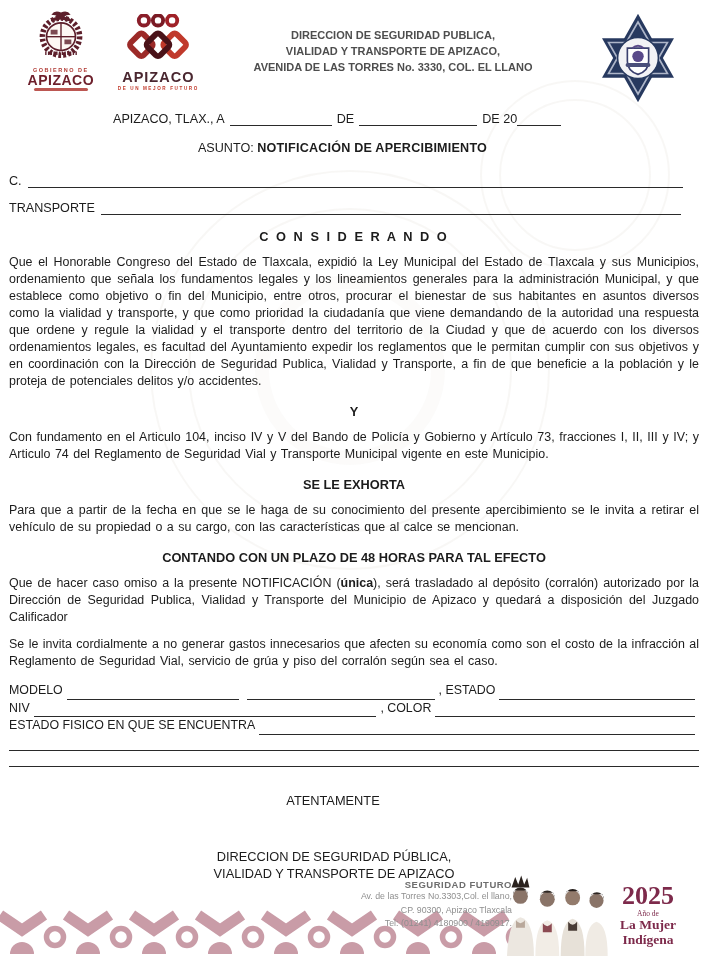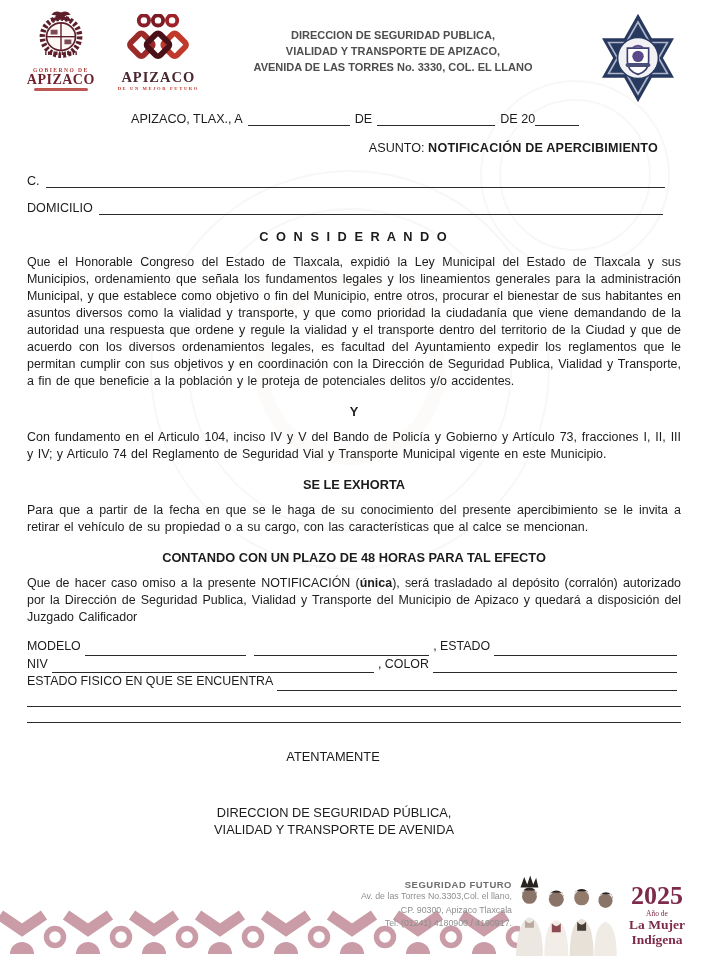--- a/index.html
+++ b/index.html
@@ -4,37 +4,37 @@
 <style>
   * { margin:0; padding:0; box-sizing:border-box; }
   html,body { background:#e9e9e9; }
   .page {
     position:relative; width:708px; height:960px; margin:0 auto;
     background:#ffffff; overflow:hidden;
     font-family:"Liberation Sans", sans-serif; color:#1c1c1c;
   }
   
   .hdr { display:flex; align-items:flex-start; padding:10px 18px 0 22px; height:96px; }
-  .hdr-logos { display:flex; align-items:flex-end; gap:17px; width:178px;font-family:Liberation Serif, serif; }
+  .hdr-logos { display:flex; align-items:flex-end; gap:17px; width:178px; }
   .gov-logo { width:82px; text-align:center; }
   .gov-logo .gov-small { font-size:5.5px; font-weight:bold; color:#b03a34; letter-spacing:1.5px; margin-top:1px;}
   .gov-logo .gov-name { font-size:14px; font-weight:bold; color:#6d1f2b; letter-spacing:.5px; line-height:1;}
   .gov-logo .gov-bar { height:3px; width:54px; margin:1px auto 0; background:#b03a34; border-radius:2px; opacity:.85;}
   .city-logo { width:88px; text-align:center; padding-top:4px;}
   .city-logo .city-name { font-size:14.5px; font-weight:bold; color:#4a2730; letter-spacing:1px; line-height:1; margin-top:2px;}
   .city-logo .city-tag { font-size:4.6px; font-weight:bold; color:#c0392b; letter-spacing:1.6px; margin-top:1.5px;}
   .hdr-center { flex:1; text-align:center; padding-top:18px; }
   .hdr-center div { font-size:11px; font-weight:bold; color:#4e4e4e; line-height:1.45; }
   .hdr-badge { width:104px; display:flex; justify-content:center; padding-top:2px; }
   
-  .doc { padding:0 27px; position:relative; z-index:2; }
+  .doc { padding:0 9px; position:relative; z-index:2; }
   .dateline { margin:16px 0 0 0; display:flex; align-items:flex-end; font-size:12.6px; padding-left:104px; }
   .blank { border-bottom:1.4px solid #2a2a2a; height:14px; margin:0 5px; }
   .b1{width:102px;} .b2{width:118px;} .b3{width:44px; margin-left:0;}
-  .asunto { margin-top:15px; text-align:right; padding-right:23px; font-size:12.6px; }
+  .asunto { margin-top:15px; text-align:center; padding-right:23px; font-size:12.6px; }
   .asunto b { letter-spacing:.2px; }
   .fieldline { display:flex; align-items:flex-end; font-size:12.6px; margin-top:19px; }
   .fieldline .fill { flex:1; border-bottom:1.4px solid #2a2a2a; height:14px; margin-left:6px; }
   .fieldline.dom { margin-top:13px; }
   .fieldline.dom .fill { margin-right:18px; }
   .fieldline.cline .fill { margin-right:16px; }
   h3.center { text-align:center; font-size:12.8px; margin-top:14px; font-weight:bold; }
   h3.spread { letter-spacing:2px; }
   p.just { text-align:justify; font-size:12.45px; line-height:17px; margin-top:10px; word-spacing:1px; }
   .conn { text-align:center; font-weight:bold; font-size:12.8px; margin-top:14px; }
@@ -49,21 +49,21 @@
   .e-f1{flex-grow:1;}
   .fullline { border-bottom:1.4px solid #2a2a2a; height:16px; }
   
   .atent { text-align:center; font-size:12.8px; margin-top:26px; padding-right:42px; }
   .sig { text-align:center; font-size:12.8px; margin-top:40px; line-height:1.35; padding-right:40px; }
   
   .foot-addr { position:absolute; right:196px; bottom:30px; text-align:right; z-index:3; }
   .foot-addr .dept { font-size:9.5px; font-weight:bold; color:#6e6e6e; letter-spacing:.5px; }
   .foot-addr div.l { font-size:8.8px; color:#8f8f8f; line-height:1.5; }
   .band { position:absolute; left:-8px; bottom:2px; z-index:1; }
-  .year-art { position:absolute; right:15px; bottom:4px; z-index:3; display:flex; align-items:center; }
+  .year-art { position:absolute; right:24px; bottom:4px; z-index:3; display:flex; align-items:center; }
   .year-text { text-align:center; font-family:"Liberation Serif", serif; color:#7d2a4b; margin-left:2px; width:72px;}
   .year-text .yr { font-size:26px; font-weight:bold; line-height:1; }
   .year-text .sm { font-size:7.5px; line-height:1.2;text-align:center; }
   .year-text .ln { font-size:13.5px; font-weight:bold; line-height:1.1; }
   
   .wm { position:absolute; border-radius:50%; border:2px solid #8a7a5f; opacity:.055; z-index:0; }
   .wm .in { position:absolute; inset:9%; border-radius:50%; border:2px solid #8a7a5f; }
   .wm .in2 { position:absolute; inset:26%; border-radius:50%; border:14px solid #8a7a5f; opacity:.5;}
   .wm1 { width:400px; height:400px; left:150px; top:170px; }
   .wm2 { width:190px; height:190px; left:480px; top:80px; }
@@ -155,40 +155,41 @@
       <span>ASUNTO:</span>
       <b>NOTIFICACIÓN DE APERCIBIMIENTO</b>
     </div>
 
     <div class="fieldline cline">
       <span>C.</span>
       <span class="fill"></span>
     </div>
 
     <div class="fieldline dom">
-      <span>DOMICILIO</span>
+      <span>TRANSPORTE</span>
       <span class="fill"></span>
     </div>
 
     <h3 class="center spread">C O N S I D E R A N D O</h3>
 
     <p class="just">Que el Honorable Congreso del Estado de Tlaxcala, expidió la Ley Municipal del Estado de Tlaxcala y sus Municipios, ordenamiento que señala los fundamentos legales y los lineamientos generales para la administración Municipal, y que establece como objetivo o fin del Municipio, entre otros, procurar el bienestar de sus habitantes en asuntos diversos como la vialidad y transporte, y que como prioridad la ciudadanía que viene demandando de la autoridad una respuesta que ordene y regule la vialidad y el transporte dentro del territorio de la Ciudad y que de acuerdo con los diversos ordenamientos legales, es facultad del Ayuntamiento expedir los reglamentos que le permitan cumplir con sus objetivos y en coordinación con la Dirección de Seguridad Publica, Vialidad y Transporte, a fin de que beneficie a la población y le proteja de potenciales delitos y/o accidentes.</p>
 
     <div class="conn">Y</div>
 
     <p class="just">Con fundamento en el Articulo 104, inciso IV y V del Bando de Policía y Gobierno y Artículo 73, fracciones I, II, III y IV; y Articulo 74 del Reglamento de Seguridad Vial y Transporte Municipal vigente en este Municipio.</p>
 
     <h3 class="center">SE LE EXHORTA</h3>
 
     <p class="just">Para que a partir de la fecha en que se le haga de su conocimiento del presente apercibimiento se le invita a retirar el vehículo de su propiedad o a su cargo, con las características que al calce se mencionan.</p>
 
     <h3 class="center">CONTANDO CON UN PLAZO DE 48 HORAS PARA TAL EFECTO</h3>
 
     <p class="just"><span>Que de hacer caso omiso a la presente NOTIFICACIÓN (</span><b>única</b><span>), será trasladado al depósito (corralón) autorizado por la Dirección de Seguridad Publica, Vialidad y Transporte del Municipio de Apizaco y quedará a disposición del Juzgado Calificador</span></p>
 
+    <p class="just">Se le invita cordialmente a no generar gastos innecesarios que afecten su economía como son el costo de la infracción al Reglamento de Seguridad Vial, servicio de grúa y piso del corralón según sea el caso.</p>
 
     <div class="veh">
       <div class="vrow">
         <span class="lbl">MODELO</span>
         <span class="vfill m-f1"></span>
         <span class="vfill m-f2"></span>
         <span class="lbl">, ESTADO</span>
         <span class="vfill m-f3"></span>
       </div>
       <div class="vrow">
@@ -202,21 +203,21 @@
         <span class="vfill e-f1"></span>
       </div>
       <div class="fullline"></div>
       <div class="fullline"></div>
     </div>
 
     <div class="atent">ATENTAMENTE</div>
 
     <div class="sig">
       <div>DIRECCION DE SEGURIDAD PÚBLICA,</div>
-      <div>VIALIDAD Y TRANSPORTE DE AVENIDA</div>
+      <div>VIALIDAD Y TRANSPORTE DE APIZACO</div>
     </div>
   </div>
 
   <div class="foot-addr">
     <div class="dept">SEGURIDAD FUTURO</div>
     <div class="l">Av. de las Torres No.3303,Col. el llano,</div>
     <div class="l">CP. 90300, Apizaco Tlaxcala</div>
     <div class="l">Tel: (01241) 4180900 / 4190917.</div>
   </div>
 

